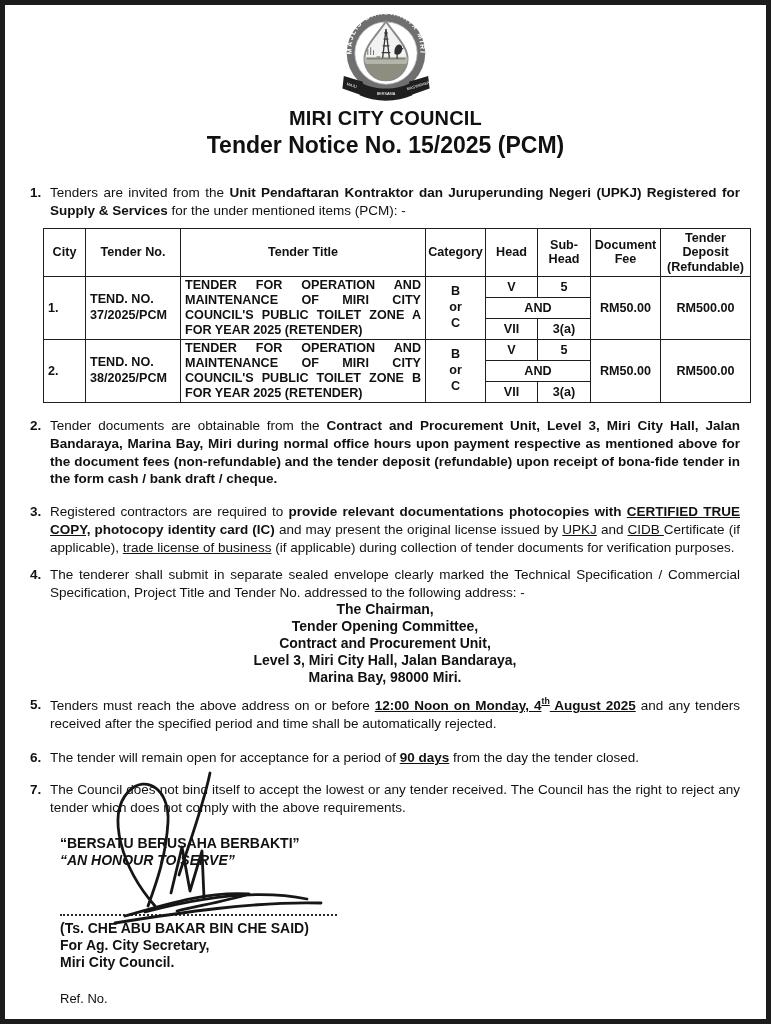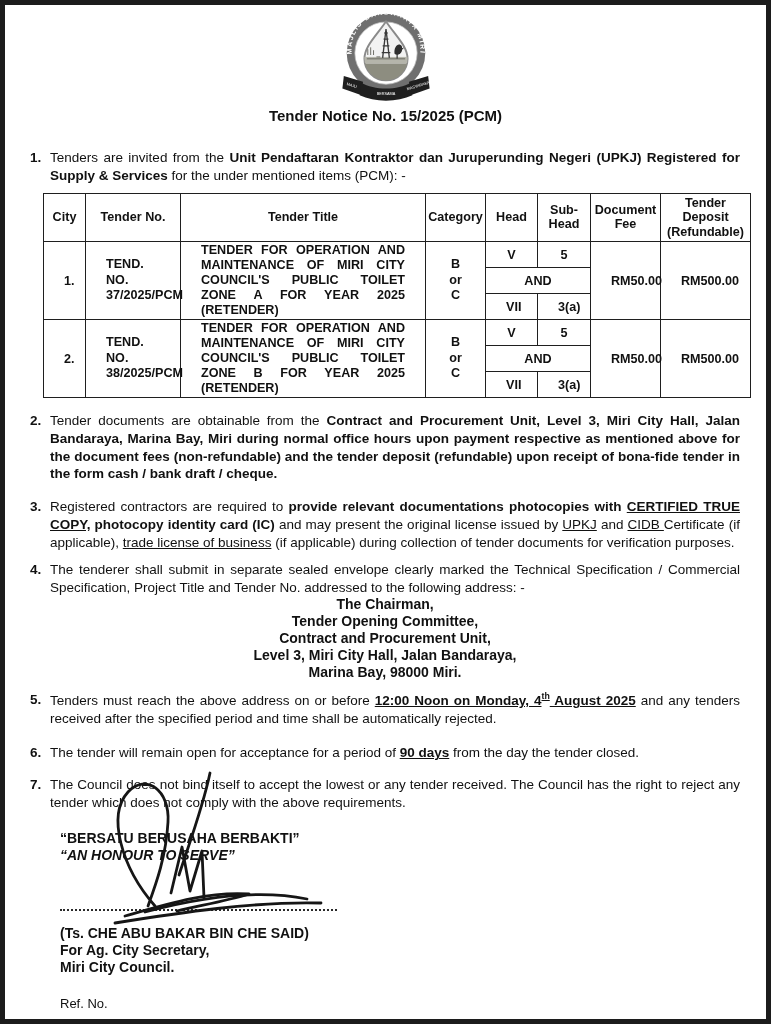--- a/index.html
+++ b/index.html
@@ -9,45 +9,45 @@
     position: relative;
     width: 771px; height: 1024px;
     margin: 0 auto;
     background: #fff;
     border: 5px solid #1c1c1c;
     overflow: hidden;
   }
   .content { margin: 0 26px 0 25px; }
   .logo-wrap { text-align: center; margin-top: 4px; }
   .doc-title { text-align: center; font-size: 20px; font-weight: bold; letter-spacing: .2px; margin-top: 2px; }
-  .doc-subtitle { text-align: center; font-size: 15px; font-weight: bold; margin-top: 2px; }
+  .doc-subtitle { text-align: center; font-size: 23px; font-weight: bold; margin-top: 2px; }
   .para { position: relative; padding-left: 20px; font-size: 13.5px; line-height: 1.32; text-align: justify; }
   .para .num { position: absolute; left: 0; top: 0; font-weight: bold; }
   .b { font-weight: bold; }
   .u { text-decoration: underline; }
   .bu { font-weight: bold; text-decoration: underline; }
   sup { font-size: .65em; vertical-align: super; }
   .prel { white-space: pre-line; }
   
   table.tender { border-collapse: collapse; margin-left: 13px; width: 707px; table-layout: fixed; }
   table.tender th, table.tender td { border: 1.6px solid #1f1f1f; font-size: 12.6px; }
   table.tender th { font-weight: bold; text-align: center; vertical-align: middle; height: 34px; line-height: 1.15; padding: 2px; }
-  table.tender td { font-weight: bold; vertical-align: middle; padding: 1px 20px; }
+  table.tender td { font-weight: bold; vertical-align: middle; padding: 1px 4px; }
   td.c-item { text-align: left; padding-left: 7px; }
   td.c-no { text-align: left; line-height: 1.25; }
   td.c-title { text-align: justify; line-height: 15px; font-size: 12.8px; padding: 2px 7px; }
   td.c-cat, td.c-h, td.c-s, td.c-and, td.c-fee, td.c-dep { text-align: center; }
   td.c-cat { line-height: 1.25; }
   tr.sub td { height: 21px; }
   
   .address { text-align: center; font-weight: bold; font-size: 14px; line-height: 1.2; }
   .motto { margin-left: 30px; font-weight: bold; font-size: 14px; line-height: 1.25; }
   .motto .it { font-style: italic; }
   .sig-dots { margin-left: 30px; width: 277px; border-top: 2.5px dotted #2a2a2a; }
-  .sig-block { margin-left: 30px; font-weight: bold; font-size: 14px; line-height: 1.22; margin-top: 14px; }
+  .sig-block { margin-left: 30px; font-weight: bold; font-size: 14px; line-height: 1.22; margin-top: 4px; }
   .ref-table { margin-left: 30px; font-size: 13px; line-height: 1.3; }
   .ref-row { display: flex; margin-top: 20px; }
   .ref-row .lbl { width: 105px; }
   .sig-overlay { position: absolute; left: 0; top: 0; width: 771px; height: 1024px; pointer-events: none; z-index: 5; }
   
   .sp-p1 { margin-top: 25px; }
   .sp-table { margin-top: 8px; }
   .sp-p2 { margin-top: 14px; }
   .sp-p3 { margin-top: 15px; }
   .sp-p4 { margin-top: 9px; }
@@ -99,20 +99,21 @@
         <path d="M6 70 L26 76 L24.5 90 L4.5 83 Z" fill="#1f1f1f"></path>
         <path d="M94 70 L74 76 L75.5 90 L95.5 83 Z" fill="#1f1f1f"></path>
         <path d="M24 77 C 38 85, 62 85, 76 77 L 77.5 90 C 62 97.5, 38 97.5, 22.5 90 Z" fill="#1f1f1f"></path>
         <text x="14" y="81" font-size="4" fill="#ffffff" text-anchor="middle" transform="rotate(17 14 81)" font-family="Liberation Sans, sans-serif">MAJU</text>
         <text x="50" y="89.5" font-size="4" fill="#ffffff" text-anchor="middle" font-family="Liberation Sans, sans-serif">BERSAMA</text>
         <text x="85" y="81" font-size="4" fill="#ffffff" text-anchor="middle" transform="rotate(-17 85 81)" font-family="Liberation Sans, sans-serif">MASYARAKAT</text>
       </g>
     </svg>
   </div>
 
+  <div class="doc-title">MIRI CITY COUNCIL</div>
   <div class="doc-subtitle">Tender Notice No. 15/2025 (PCM)</div>
 
   <div class="content">
 
     <div class="para sp-p1">
       <span class="num">1.</span>
       <span>Tenders are invited from the </span><span class="b">Unit Pendaftaran Kontraktor dan Juruperunding Negeri (UPKJ) Registered for Supply &amp; Services</span><span> for the under mentioned items (PCM): -</span>
     </div>
 
     <table class="tender sp-table">

